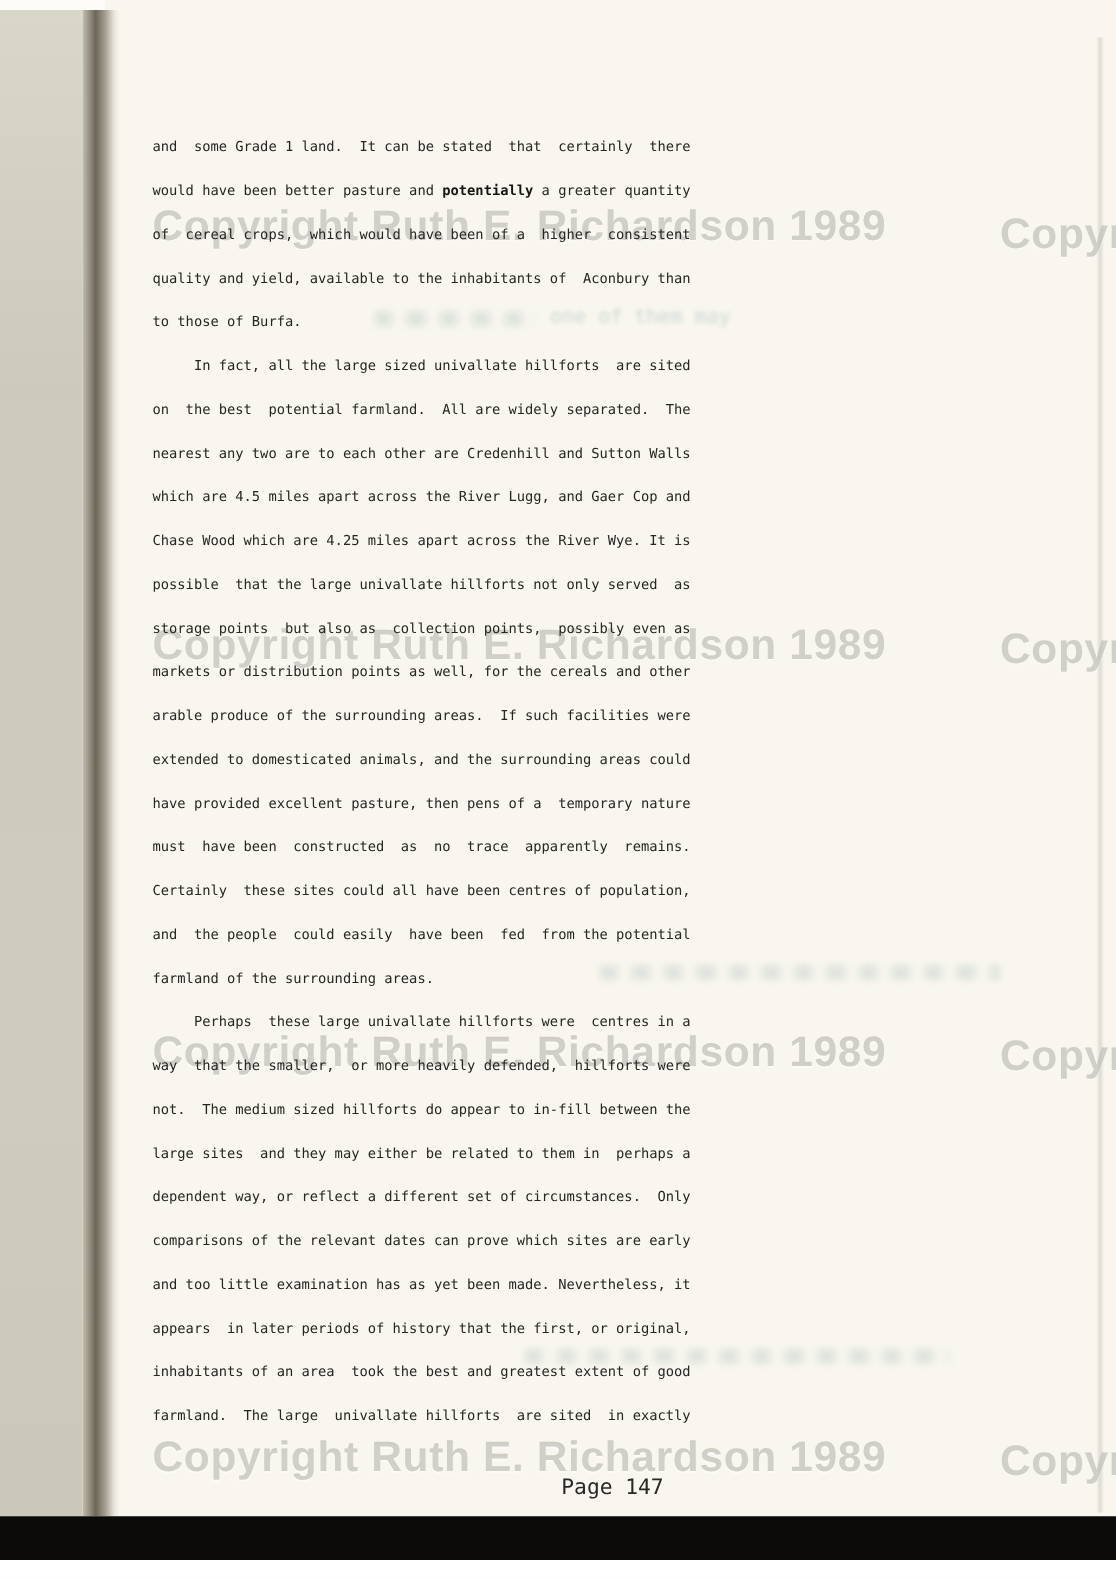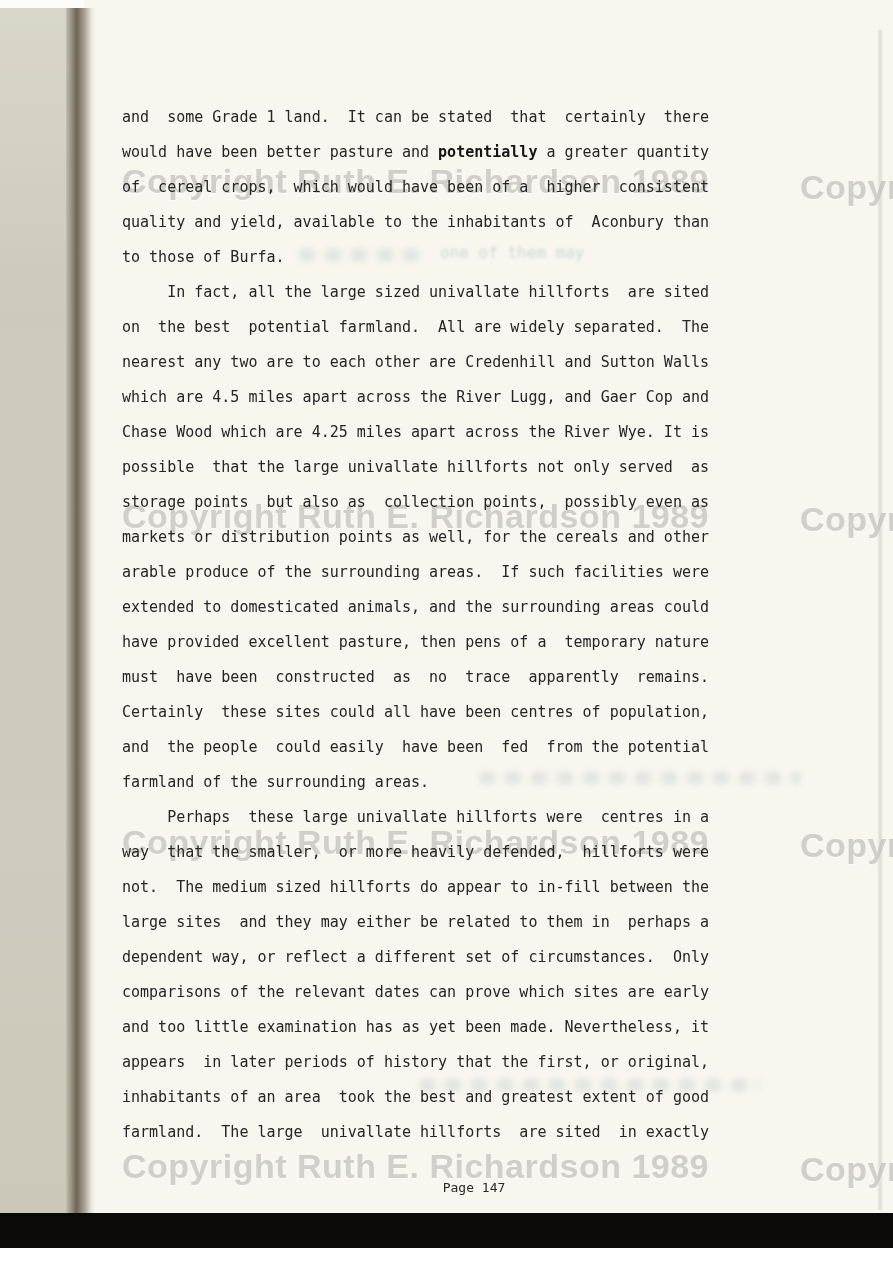--- a/index.html
+++ b/index.html
@@ -31,27 +31,27 @@
     position:absolute;left:0;top:1213px;width:893px;height:35px;
     background:#0b0a09;
   }
   .bottom-white{
     position:absolute;left:0;top:1248px;width:893px;height:15px;
     background:#ffffff;
   }
   
   .text-block{
     position:absolute;left:122px;top:100px;width:700px;
-    font-size:15px;line-height:35px;color:#262523;
+    font-size:11px;line-height:35px;color:#262523;
     white-space:pre;letter-spacing:0;
   }
   .text-block .line b{font-weight:bold;color:#161513;}
   .page-number{
-    position:absolute;left:124px;top:1180px;width:700px;
-    text-align:center;font-size:13px;color:#2a2927;white-space:pre;
+    position:absolute;left:140px;top:1180px;width:700px;
+    text-align:center;font-size:17px;color:#2a2927;white-space:pre;
   }
   
   .wm{
     position:absolute;
     font-family:"Liberation Sans", sans-serif;
     font-size:34px;font-weight:bold;
     color:rgba(125,122,112,0.34);
     text-shadow:0 1px 0 rgba(255,255,255,0.55);
     white-space:nowrap;letter-spacing:0.5px;
   }

